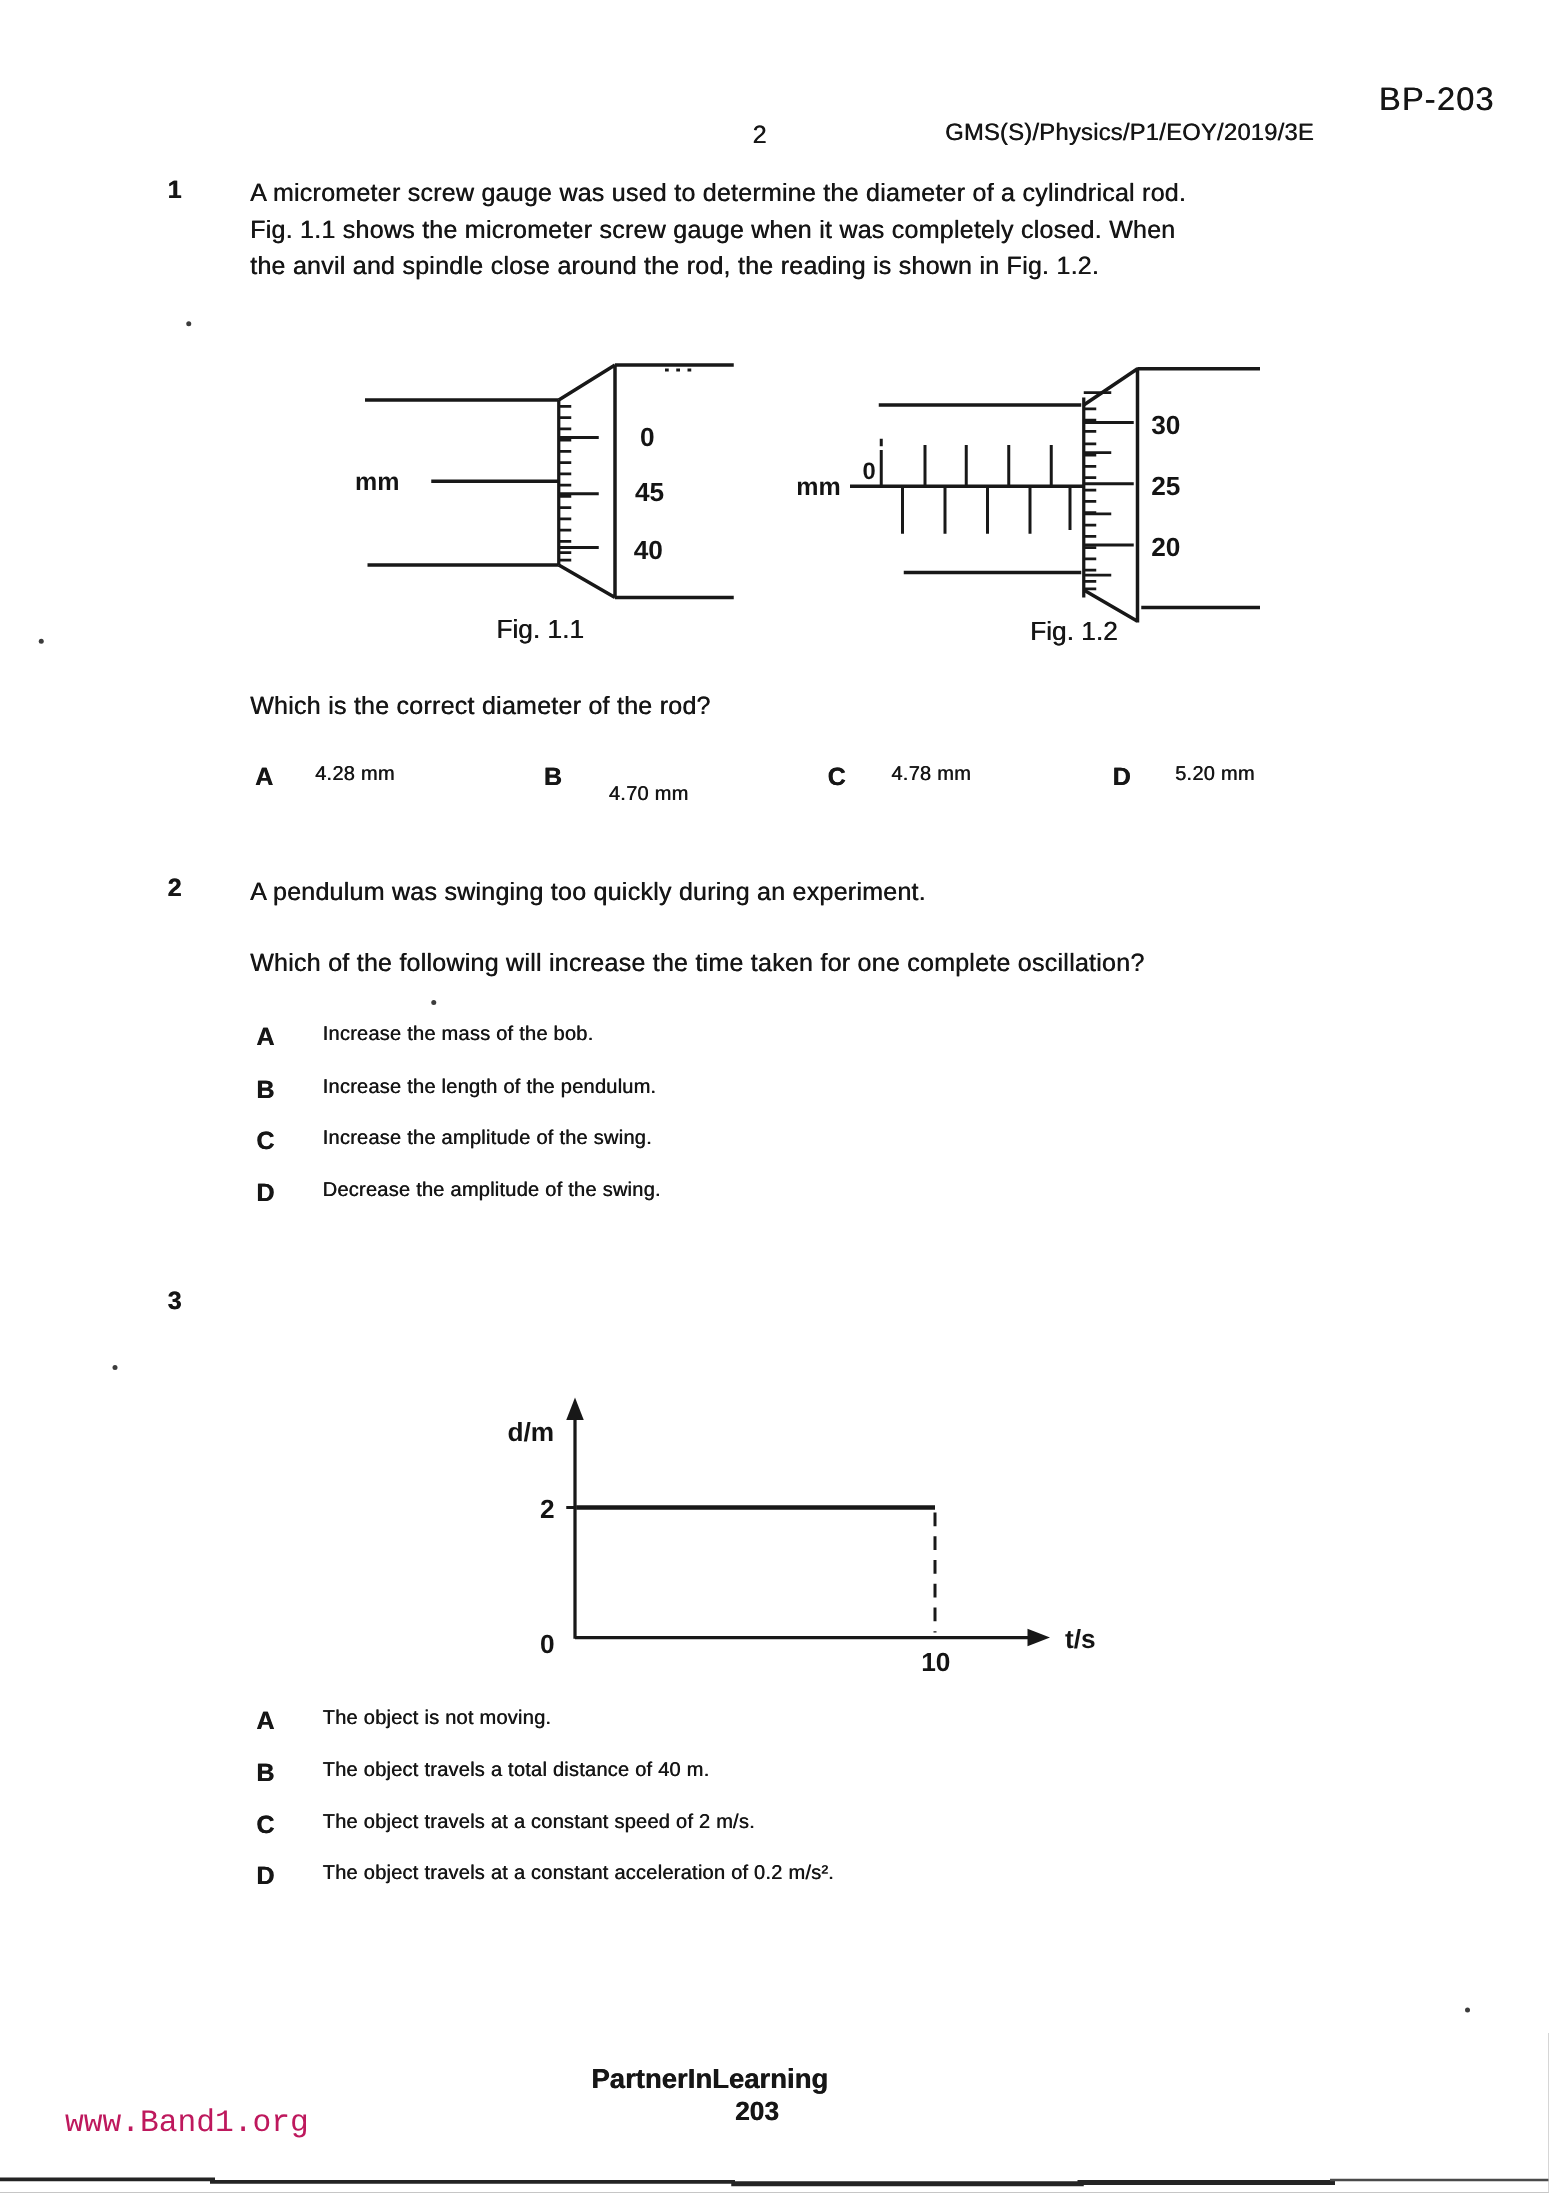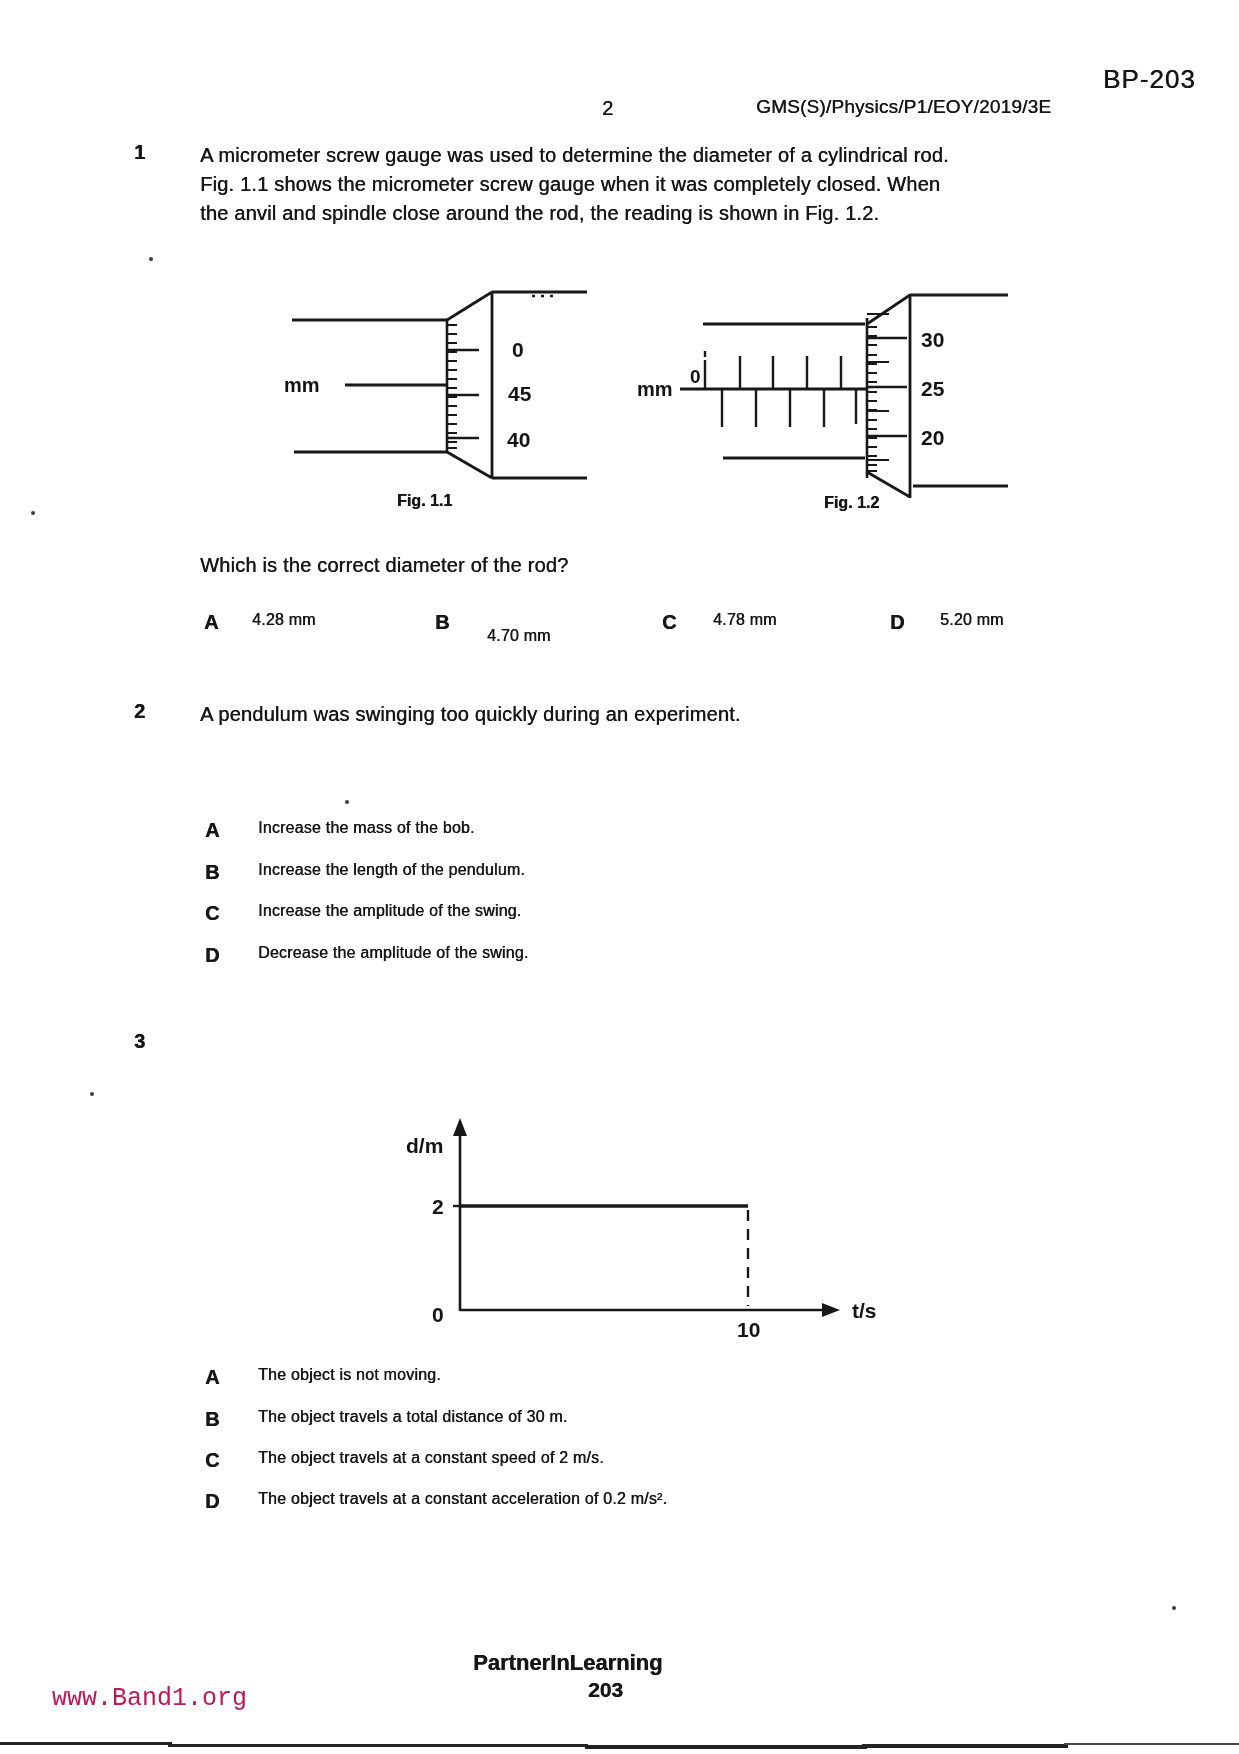--- a/index.html
+++ b/index.html
@@ -9,21 +9,21 @@
     background:#ffffff;
     font-family:"Liberation Sans", sans-serif;
     color:#161616;
     overflow:hidden;
   }
   .abs{position:absolute;}
   .scan{text-shadow:0.4px 0 0 currentColor;}
   .body-text{font-size:20px;letter-spacing:0.2px;line-height:29px;}
   .small-text{font-size:19px;letter-spacing:0.2px;}
   .qnum{font-weight:bold;font-size:20px;}
-  .caption{font-weight:bold;font-size:16px;}
+  .caption{font-weight:normal;font-size:21px;}
   .optletter{font-weight:bold;font-size:20px;}
   .opttext{font-size:16px;letter-spacing:0.2px;}
   .optrow{display:flex;}
   .optrow .optletter{width:53px;flex:0 0 53px;}
   svg text{font-family:"Liberation Sans", sans-serif;fill:#141414;}
   .figlabel{font-size:21px;font-weight:bold;}
   .speck{position:absolute;width:4px;height:4px;border-radius:50%;background:#3c3c3c;}
   .rule{position:absolute;background:#242424;}
   .mono{font-family:"Liberation Mono","DejaVu Sans Mono",monospace;}
   .footer-bold{font-weight:bold;font-size:22px;}
@@ -82,20 +82,21 @@
   <div class="abs scan opttext" style="left:252px;top:611px;">4.28 mm</div>
   <div class="abs scan optletter" style="left:435px;top:611px;">B</div>
   <div class="abs scan opttext" style="left:487px;top:611px;margin-top:16px;">4.70 mm</div>
   <div class="abs scan optletter" style="left:662px;top:611px;">C</div>
   <div class="abs scan opttext" style="left:713px;top:611px;">4.78 mm</div>
   <div class="abs scan optletter" style="left:890px;top:611px;">D</div>
   <div class="abs scan opttext" style="left:940px;top:611px;">5.20 mm</div>
 
   <div class="abs scan qnum" style="left:134px;top:700px;">2</div>
   <div class="abs scan body-text" style="left:200px;top:700px;text-align:center;">A pendulum was swinging too quickly during an experiment.</div>
+  <div class="abs scan body-text" style="left:200px;top:757px;">Which of the following will increase the time taken for one complete oscillation?</div>
 
   <div class="abs scan optrow" style="left:205px;top:819px;">
     <span class="optletter">A</span>
     <span class="opttext">Increase the mass of the bob.</span>
   </div>
   <div class="abs scan optrow" style="left:205px;top:861px;">
     <span class="optletter">B</span>
     <span class="opttext">Increase the length of the pendulum.</span>
   </div>
   <div class="abs scan optrow" style="left:205px;top:902px;">
@@ -123,21 +124,21 @@
     <text x="737" y="1337" font-size="21" font-weight="bold">10</text>
     <text x="852" y="1318" font-size="21" font-weight="bold">t/s</text>
   </svg>
 
   <div class="abs scan optrow" style="left:205px;top:1366px;">
     <span class="optletter">A</span>
     <span class="opttext">The object is not moving.</span>
   </div>
   <div class="abs scan optrow" style="left:205px;top:1408px;">
     <span class="optletter">B</span>
-    <span class="opttext">The object travels a total distance of 30 m.</span>
+    <span class="opttext">The object travels a total distance of 40 m.</span>
   </div>
   <div class="abs scan optrow" style="left:205px;top:1449px;">
     <span class="optletter">C</span>
     <span class="opttext">The object travels at a constant speed of 2 m/s.</span>
   </div>
   <div class="abs scan optrow" style="left:205px;top:1490px;">
     <span class="optletter">D</span>
     <span class="opttext">The object travels at a constant acceleration of 0.2 m/s².</span>
   </div>
 

